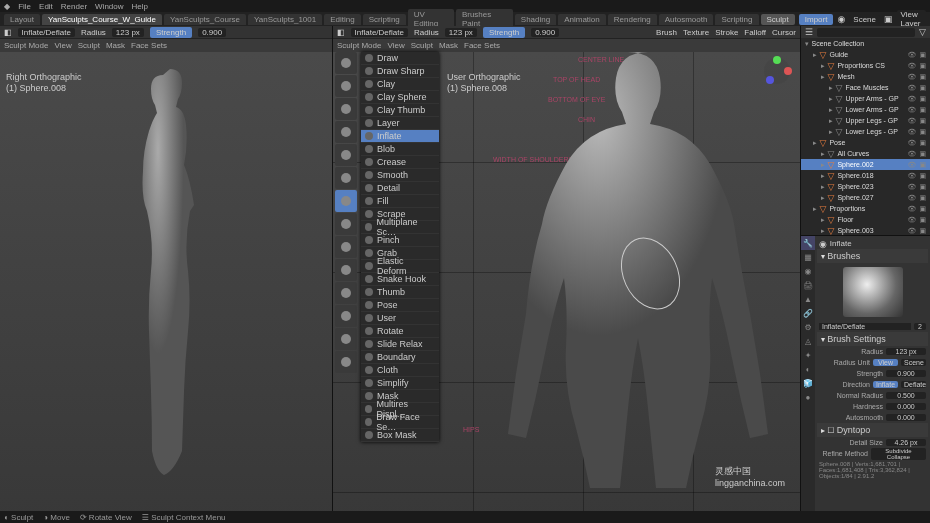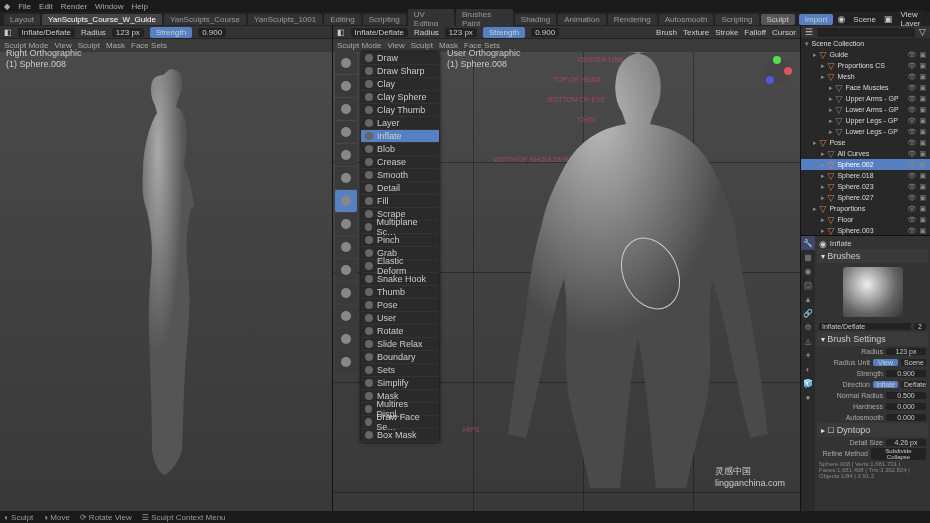--- a/index.html
+++ b/index.html
@@ -13,21 +13,21 @@
 .ws-right{margin-left:auto;gap:4px}
 .btn{background:#555;padding:1px 6px;border-radius:2px;font-size:8px}
 .btn.blue{background:#5680c2}
 .main{display:flex;height:497px}
 .viewport{position:relative;background:#3c3c3c;overflow:hidden}
 .vp-header{height:13px;background:#333;padding:0 4px;gap:6px;border-bottom:1px solid #222}
 .vp-header span{font-size:8px}
 .hdr-input{background:#222;padding:0 4px;border-radius:2px;font-size:8px}
 .vp-toolbar{height:13px;background:#3a3a3a;padding:0 4px;gap:6px}
 .vp-toolbar span{font-size:8px;color:#aaa}
-.vp-info{position:absolute;top:22px;left:6px;font-size:8px;color:#ccc;line-height:1.2}
+.vp-info{position:absolute;top:46px;left:6px;font-size:8px;color:#ccc;line-height:1.2}
 .left-vp{width:333px;border-right:1px solid #111}
 .mid-vp{flex:1}
 .right-panel{width:130px;background:#333;border-left:1px solid #111;display:flex;flex-direction:column}
 .model-bg{position:absolute;inset:26px 0 0 0;background:linear-gradient(180deg,#4a4a4a,#383838)}
 .brush-list{position:absolute;top:26px;left:28px;width:78px;background:#2a2a2a;box-shadow:0 0 4px #000}
 .brush-item{display:flex;align-items:center;height:13px;padding:0 4px;gap:4px;font-size:8px;color:#bbb;border-bottom:1px solid #333}
 .brush-item.selected{background:#5680c2;color:#fff}
 .brush-icon{width:8px;height:8px;background:#666;border-radius:50%}
 .left-tools{position:absolute;top:26px;left:2px;width:24px;display:flex;flex-direction:column;gap:1px}
 .tool-btn{width:22px;height:22px;background:#3a3a3a;border-radius:2px;display:flex;align-items:center;justify-content:center}
@@ -325,21 +325,21 @@
         <div class="brush-item">
           <span class="brush-icon"></span>
           <span>Slide Relax</span>
         </div>
         <div class="brush-item">
           <span class="brush-icon"></span>
           <span>Boundary</span>
         </div>
         <div class="brush-item">
           <span class="brush-icon"></span>
-          <span>Sets</span>
+          <span>Cloth</span>
         </div>
         <div class="brush-item">
           <span class="brush-icon"></span>
           <span>Simplify</span>
         </div>
         <div class="brush-item">
           <span class="brush-icon"></span>
           <span>Mask</span>
         </div>
         <div class="brush-item">

